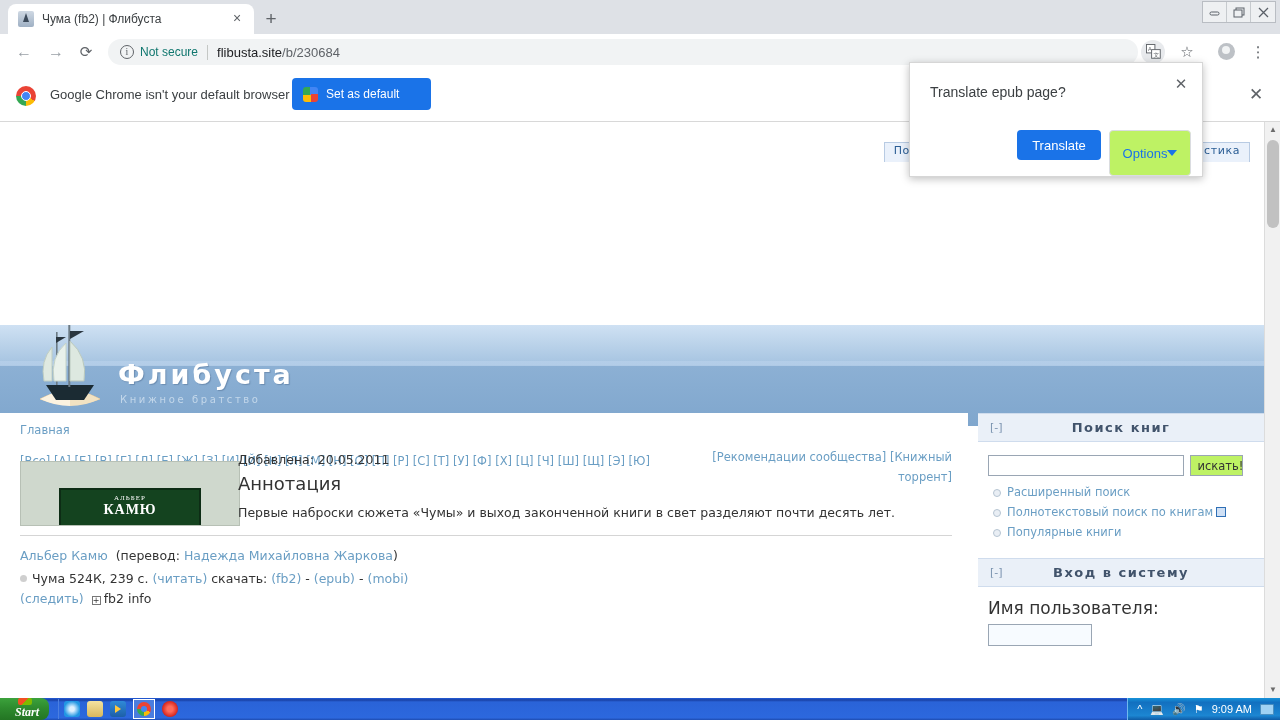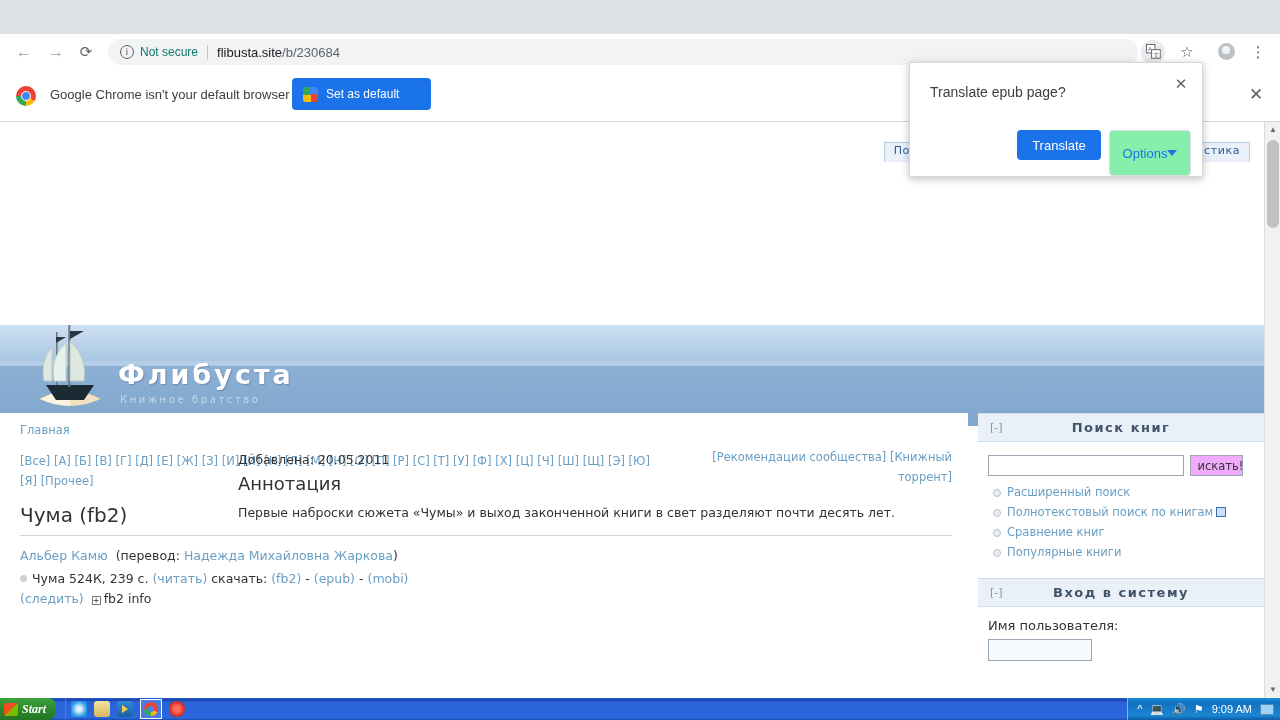--- a/index.html
+++ b/index.html
@@ -324,21 +324,21 @@
     letter-spacing: 1.5px; font-family: "DejaVu Sans", sans-serif;
   }
   #search-body { padding: 13px 10px 0 10px; position: relative; }
   #search-input {
     width: 196px; height: 21px;
     border: 1px solid #9aa6b4; background: #fff;
     font-size: 12px; padding: 0 4px; vertical-align: middle;
   }
   #search-submit {
     width: 53px; height: 21px; margin-left: 2px;
-    border: 1px solid #9aa6b4; background: #f0abfc;
+    border: 1px solid #9aa6b4; background: #bef264;
     font-size: 11.5px; color: #333; vertical-align: middle;
     font-family: "DejaVu Sans", sans-serif; cursor: pointer;
   }
   #search-links { margin-top: 6px; list-style: none; padding: 0 0 0 4px; }
   #search-links li {
     font-size: 11.5px; line-height: 20px;
     font-family: "DejaVu Sans", sans-serif;
     position: relative; padding-left: 15px;
   }
   #search-links li::before {
@@ -346,21 +346,21 @@
     width: 6px; height: 6px; border-radius: 50%;
     border: 1px solid #b6c4d2; background: #e9eef4;
   }
   .ext-icon {
     display: inline-block; width: 10px; height: 10px;
     margin-left: 3px; position: relative; top: 1px;
     border: 1px solid #2f6fb5; background: #cfe0f5;
   }
   #login-body { padding: 11px 10px 0 10px; }
   #login-label {
-    font-size: 13px; color: #333;
+    font-size: 17px; color: #333;
     font-family: "DejaVu Sans", sans-serif;
   }
   #login-input {
     display: block; margin-top: 6px;
     width: 104px; height: 22px;
     border: 1px solid #9aa6b4; background: #f7fbff;
   }
 
   
   #page-scrollbar {
@@ -378,24 +378,24 @@
   }
 
   
   #taskbar {
     position: absolute; left: 0; top: 698px;
     width: 1280px; height: 22px;
     background: linear-gradient(#245edb, #1941a5 9%, #2a63d8 18%, #2c68de 90%, #1d4bb0);
     display: flex; align-items: center;
   }
   #start-button {
-    margin-left: 0; height: 22px; padding: 0 10px 0 4px;
+    margin-left: 0; height: 22px; padding: 0 10px 0 15px;
     background: linear-gradient(#3ca23c, #2e8b2e 45%, #237523);
     border-radius: 0 8px 8px 0;
-    display: flex; align-items: center; cursor: pointer;
+    display: flex; align-items: center; cursor: pointer; flex-direction: column;
   }
   #start-flag {
     width: 14px; height: 13px; margin-right: 4px;
     background:
       linear-gradient(135deg, #f25022 50%, transparent 50%) ,
       #7fba00;
     border-radius: 2px;
   }
   #start-label {
     font-size: 12px; font-weight: bold; color: #ffffff;
@@ -474,35 +474,62 @@
   #translate-accept {
     position: absolute; left: 107px; top: 67px;
     width: 84px; height: 30px; background: #1a73e8;
     border-radius: 4px; color: #fff; font-size: 13px;
     display: flex; align-items: center; justify-content: center;
     cursor: pointer;
   }
   #translate-options {
     position: absolute; left: 199px; top: 67px;
     width: 82px; height: 46px;
-    background: #86efac; border: 1px solid #dadce0; border-radius: 4px;
+    background: #bef264; border: 1px solid #dadce0; border-radius: 4px;
     display: flex; align-items: center; justify-content: center; 
     font-size: 13px; color: #1a73e8; cursor: pointer;
   }
   #translate-options .caret {
     width: 0; height: 0;
     border-left: 5px solid transparent; border-right: 5px solid transparent;
     border-top: 6px solid #1a73e8;
   }
 </style>
 </head>
 <body>
 
 <div id="browser-window">
 
+  <div id="tab-strip">
+    <div id="tab">
+      <div id="tab-favicon"></div>
+      <div id="tab-title">Чума (fb2) | Флибуста</div>
+      <div id="tab-close">×</div>
+    </div>
+    <div id="new-tab-button">+</div>
+
+    <div id="window-controls">
+      <div class="win-btn">
+        <svg width="11" height="8" viewBox="0 0 11 8">
+            <rect x="1" y="4" width="9" height="3" rx="1.4" fill="none" stroke="#5a6068" stroke-width="1"></rect>
+          </svg>
+      </div>
+      <div class="win-btn">
+        <svg width="12" height="11" viewBox="0 0 12 11">
+          <rect x="3" y="1" width="8" height="7" fill="none" stroke="#5a6068" stroke-width="1"></rect>
+          <rect x="1" y="3" width="8" height="7" fill="#eef0f2" stroke="#5a6068" stroke-width="1"></rect>
+        </svg>
+      </div>
+      <div class="win-btn">
+        <svg width="11" height="11" viewBox="0 0 11 11">
+          <path d="M1 1 L10 10 M10 1 L1 10" stroke="#5a6068" stroke-width="1.3" fill="none"></path>
+        </svg>
+      </div>
+    </div>
+  </div>
 
   <div id="toolbar">
     <div class="nav-icon" id="nav-back">←</div>
     <div class="nav-icon" id="nav-fwd">→</div>
     <div class="nav-icon" id="nav-reload">⟳</div>
 
     <div id="omnibox">
       <div id="security-icon">i</div>
       <div id="security-text">Not secure</div>
       <div id="omnibox-divider"></div>
@@ -590,39 +617,44 @@
         <span>-</span>
         <a class="l">(epub)</a>
         <span>-</span>
         <a class="l">(mobi)</a>
         <br>
         <a class="l">(следить)</a>
         &nbsp;<span id="fb2info-box">+</span><span>fb2 info</span>
       </div>
     </div>
 
+    <div id="cover">
+      <div id="cover-label">
+        <div class="sm">АЛЬБЕР</div>
+        <div class="bg">КАМЮ</div>
+      </div>
+    </div>
 
     <div id="annot-block">
       <div id="added-line">Добавлена: 20.05.2011</div>
       <div id="annot-title">Аннотация</div>
       <div id="annot-text">Первые наброски сюжета «Чумы» и выход законченной книги в свет разделяют почти десять лет.</div>
     </div>
 
     <div id="sidebar">
       <div class="block-head">
         <span class="collapse">[-]</span>
         <span class="bh-title">Поиск книг</span>
       </div>
       <div id="search-body">
         <input id="search-input" type="text" value="" style="">
         <button id="search-submit">искать!</button>
         <ul id="search-links">
           <li><a class="l">Расширенный поиск</a></li>
           <li><a class="l">Полнотекстовый поиск по книгам</a><span class="ext-icon"></span></li>
-          <li><a class="l">Сравнение книг</a></li>
           <li><a class="l">Популярные книги</a></li>
         </ul>
       </div>
 
       <div class="block-head" style="margin-top:8px">
         <span class="collapse">[-]</span>
         <span class="bh-title">Вход в систему</span>
       </div>
       <div id="login-body">
         <div id="login-label">Имя пользователя:</div>

